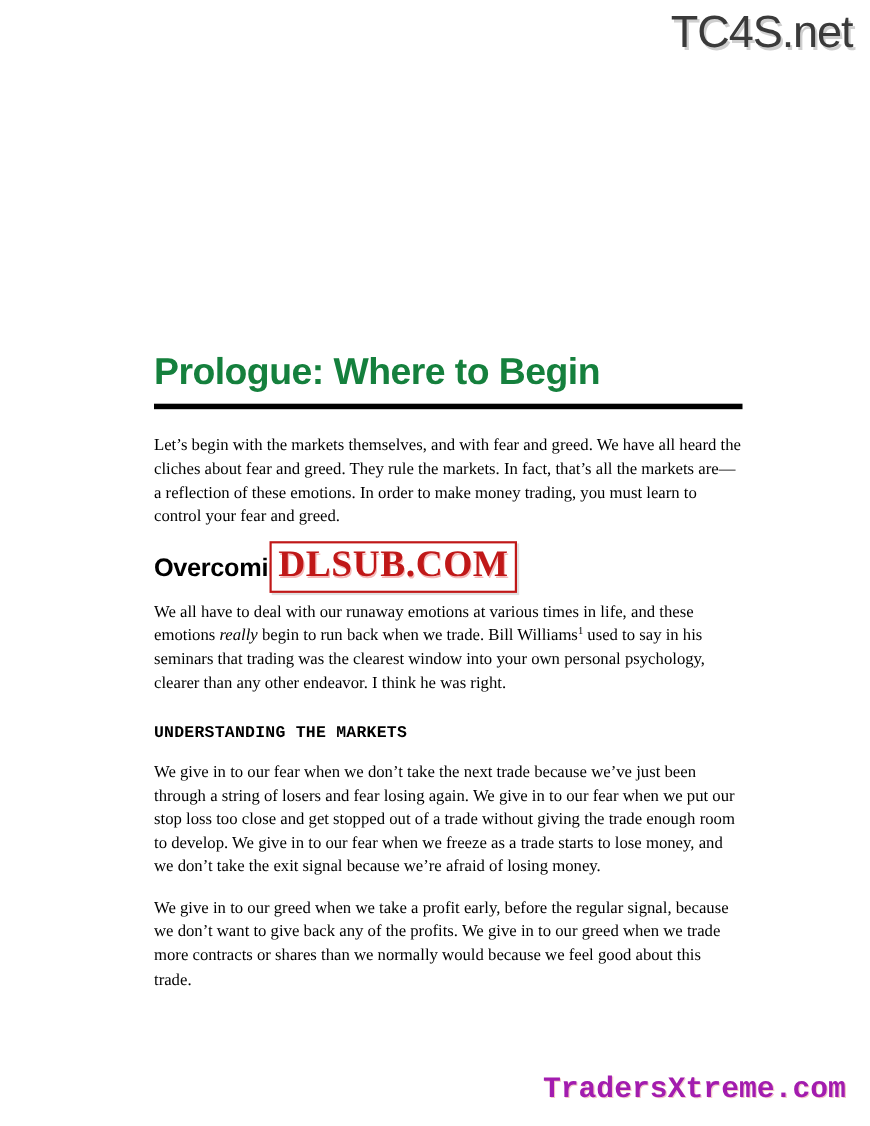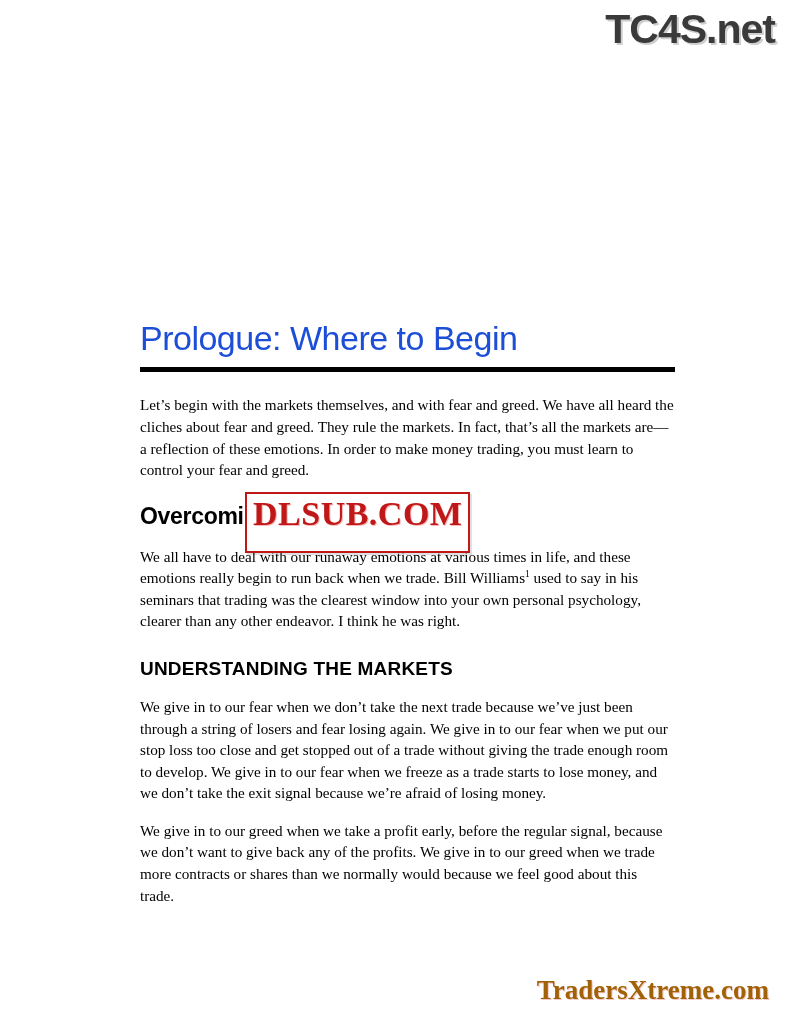--- a/index.html
+++ b/index.html
@@ -22,75 +22,75 @@
     height: 1024px;
     box-sizing: border-box;
   }
 
   
   .wm-top {
     position: absolute;
     top: 6px;
     right: 16px;
     font-family: "Liberation Sans", sans-serif;
-    font-weight: bold;
+    font-weight: normal;
     font-size: 41px;
     letter-spacing: -1px;
     color: #3a3a3a;
     text-shadow: 2px 2px 0 #cfcfcf;
     margin-left: 24px;
   }
 
   
   .wm-bottom {
     position: absolute;
     bottom: 18px;
     right: 22px;
-    font-family: Liberation Serif, serif;
+    font-family: Liberation Mono, monospace;
     font-weight: bold;
     font-size: 27px;
-    color: #a16207;
+    color: #a21caf;
     text-shadow: 1px 1px 0 #f3c9c9;
   }
 
   
   .wm-stamp {
     position: absolute;
     left: 245px;
     top: 492px;
     font-family: "Liberation Serif", serif;
     font-weight: bold;
     font-size: 34px;
     letter-spacing: 0.5px;
     color: #c01818;
     background: #ffffff;
     border: 2px solid #c01818;
-    padding: 0px 6px 18px 6px;
+    padding: 0px 6px 4px 6px;
     box-shadow: 2px 2px 0 rgba(0,0,0,0.12);
     text-shadow: 1px 1px 0 #f5b9b9;
     z-index: 5;
     line-height: 1.15;
   }
 
   
   .content {
     position: absolute;
     left: 140px;
     top: 320px;
     width: 535px;
   }
 
   h1.chapter-title {
     font-family: "Liberation Sans", sans-serif;
-    font-weight: normal;
+    font-weight: bold;
     font-size: 34px;
     line-height: 1.1;
     margin: 0 0 10px 0;
     letter-spacing: -0.5px;
-    color: #1d4ed8;
+    color: #15803d;
   }
 
   .title-rule {
     border: 0;
     border-top: 5px solid #000;
     margin: 0 0 22px 0;
     width: 100%;
   }
 
   p.body-text {
@@ -105,28 +105,29 @@
     font-family: "Liberation Sans", sans-serif;
     font-weight: bold;
     font-size: 23px;
     margin: 22px 0 11px 0;
     letter-spacing: -0.3px;
     position: relative;
     z-index: 1;
   }
 
   h3.subsection-head {
-    font-family: Liberation Sans, sans-serif;
+    font-family: Liberation Mono, monospace;
     font-weight: bold;
-    font-size: 19px;
+    font-size: 15px;
     letter-spacing: 0.2px;
     margin: 26px 0 8px 0;
   }
 
   .ital {
+    font-style: italic;
   }
 
   sup.fnote {
     font-size: 9.5px;
     vertical-align: super;
     line-height: 0;
   }
 </style>
 </head>
 <body>

